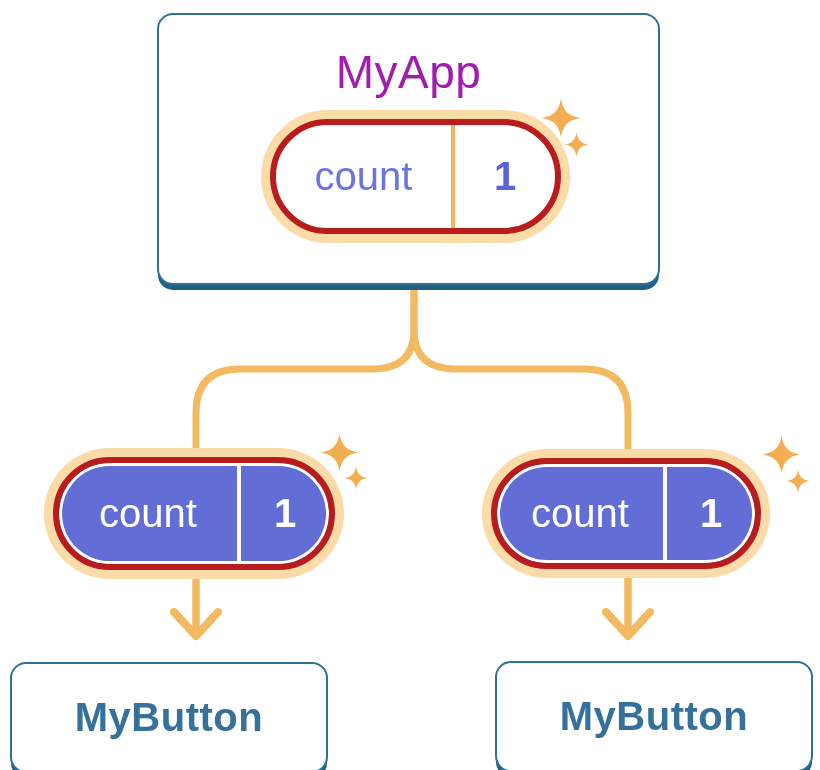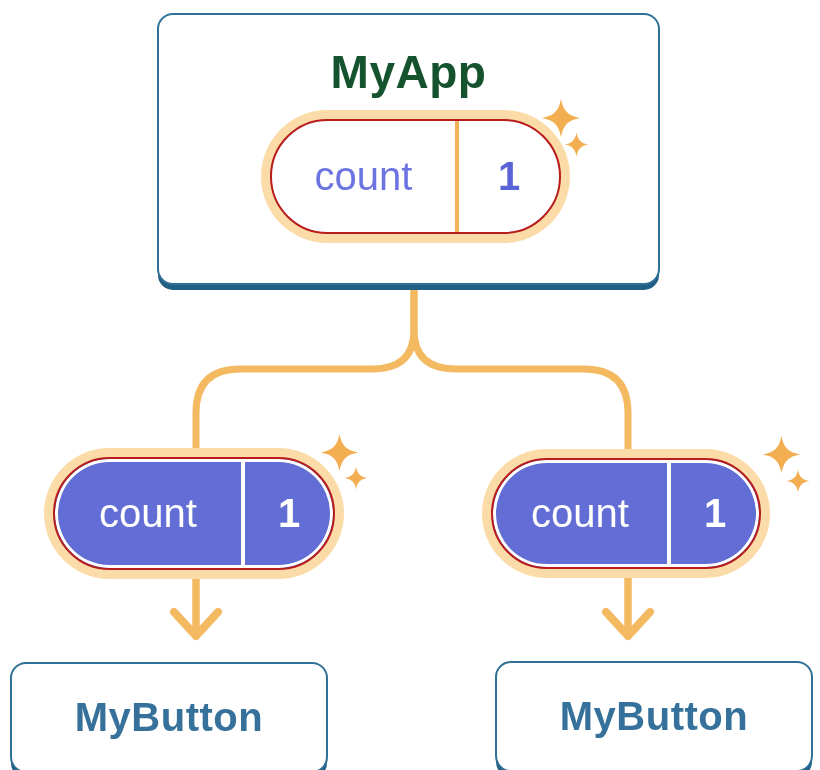--- a/index.html
+++ b/index.html
@@ -23,23 +23,23 @@
     border: 2.5px solid #2F7096;
     border-radius: 16px;
     box-shadow: 0 6px 0 -1px #215F85;
     z-index: 2;
   }
   .card-root { left: 157px; top: 13px; width: 503px; height: 272px; }
   .card-title {
     margin-top: 30px;
     text-align: center;
     font-size: 46px;
-    font-weight: 700;
+    font-weight: 400;
     letter-spacing: 0.5px;
-    color: #14532d;
+    color: #a21caf;
   }
   .card-child { left: 10px; top: 646px; width: 318px; height: 111px;
     display: flex; align-items: center; justify-content: center; margin-top: 16px; }
   .card-child-right { left: 495px; top: 645px; }
   .child-title {
     font-size: 40px;
     font-weight: 600;
     letter-spacing: 0.5px;
     color: #35719A;
   }
@@ -48,21 +48,21 @@
     background: #FBDCA8;
     border-radius: 999px;
     padding: 9px;
     z-index: 3;
   }
   .pill-root { left: 261px; top: 110px; width: 309px; height: 133px; }
   .pill-left { left: 44px;  top: 448px; width: 300px; height: 131px; }
   .pill-right { left: 482px; top: 449px; width: 288px; height: 129px; }
   .pill-core {
     width: 100%; height: 100%;
-    border: 2px solid #b91c1c;
+    border: 6px solid #b91c1c;
     border-radius: 999px;
     display: flex;
     align-items: stretch;
     overflow: hidden;
   }
   .pill-core.light { background: #ffffff; }
   .pill-core.filled {
     background: #626ED5;
     box-shadow: inset 0 0 0 3px #ffffff;
   }

